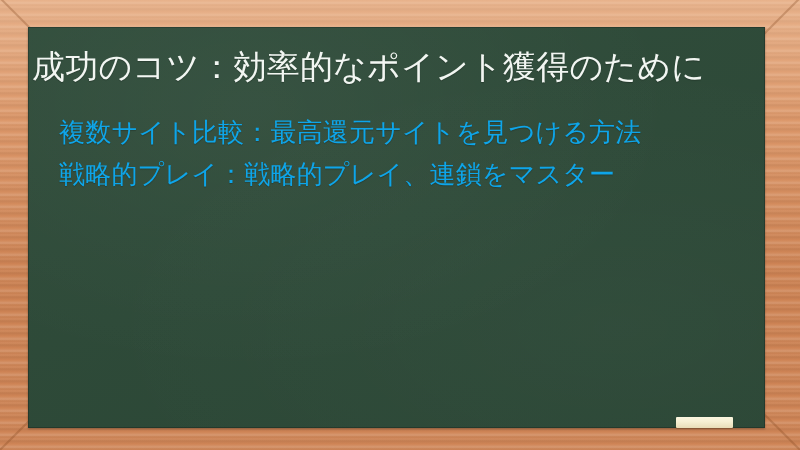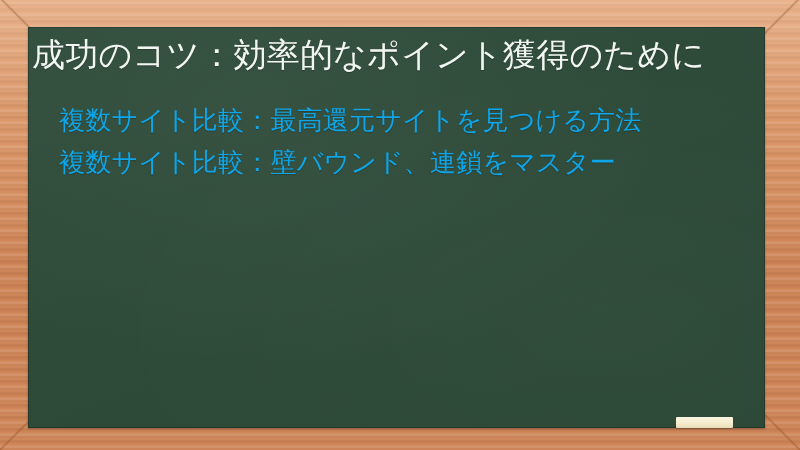--- a/index.html
+++ b/index.html
@@ -78,20 +78,21 @@
       radial-gradient(ellipse at 80% 75%, rgba(255,255,255,0.025), rgba(255,255,255,0) 65%),
       linear-gradient(160deg, rgba(255,255,255,0.02), rgba(0,0,0,0.05));
     pointer-events:none;
   }
 
   
   .board-content {
     position:relative;
     z-index:2;
     padding:4px 3px 0 2px;
+    margin-top:12px;
   }
 
   #title {
     color:#f2f6f2;
     font-size:33px;
     line-height:44px;
     font-weight:400;
     letter-spacing:0.2px;
     padding-left:2px;
     padding-top:2px;
@@ -140,21 +141,21 @@
 
   <div id="board">
     <div class="board-texture"></div>
 
     <div class="board-content">
 
       <h1 id="title">成功のコツ：効率的なポイント獲得のために</h1>
 
       <ul id="points">
         <li>複数サイト比較：最高還元サイトを見つける方法</li>
-        <li>複数サイト比較：壁バウンド、連鎖をマスター</li>
+        <li>戦略的プレイ：戦略的プレイ、連鎖をマスター</li>
       </ul>
 
     </div>
   </div>
 
   <div id="chalk"></div>
 
 </div>
 
 </body></html>

